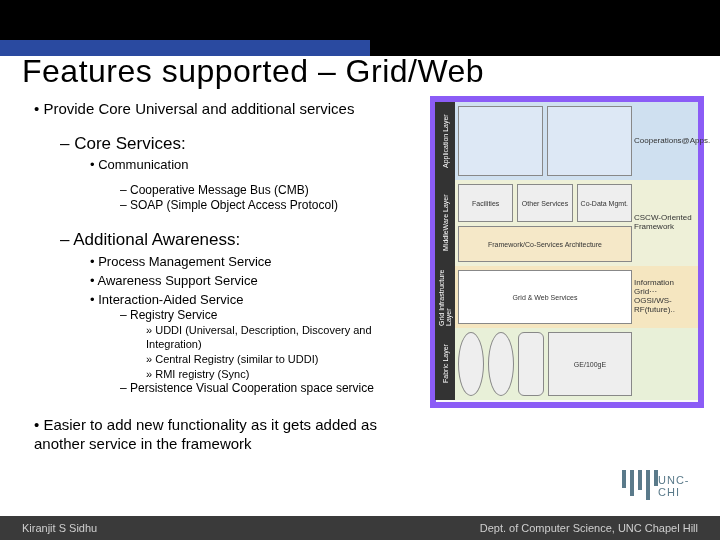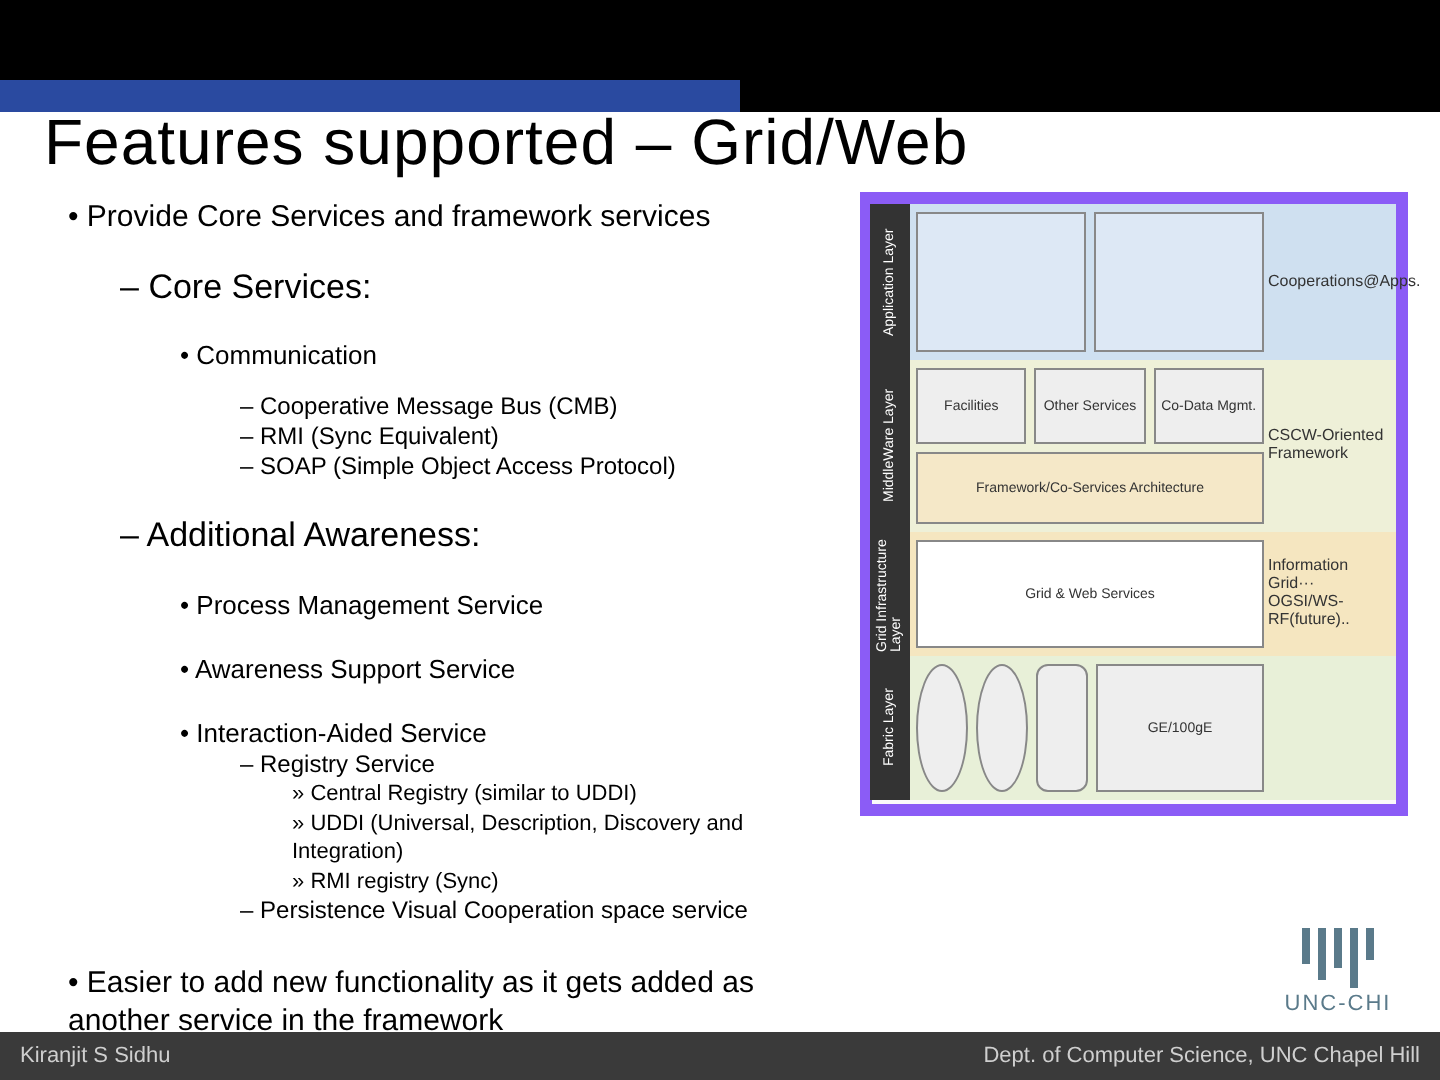--- a/index.html
+++ b/index.html
@@ -2,65 +2,64 @@
 <html><head>
 <meta charset="utf-8">
 <style>
   html,body{margin:0;padding:0;width:720px;height:540px;font-family:Arial,Helvetica,sans-serif;background:#fff;overflow:hidden}
   .topbar{width:100%;height:56px;background:#000}
   .topbar .bluebar{position:absolute;left:0;top:40px;width:370px;height:16px;background:#2a4aa0}
   .title{position:absolute;left:22px;top:53px;font-size:32px;color:#000;font-weight:400;letter-spacing:.5px}
   .content{position:absolute;left:34px;top:100px;width:390px;font-size:13px;color:#000;line-height:1.25}
   .b1{font-size:15px;margin-bottom:14px}
   .b2{margin-left:26px;font-size:17px;margin-top:6px;margin-bottom:3px}
-  .b3{margin-left:56px;font-size:13px;margin-top:16px}
+  .b3{margin-left:56px;font-size:13px;margin-top:3px}
   .b4{margin-left:86px;font-size:12px;margin-top:0}
   .b5{margin-left:112px;font-size:11px;margin-top:1px}
   .bullet-dot::before{content:"• ";}
   .bullet-dash::before{content:"– ";}
   .bullet-raquo::before{content:"» ";}
   .spacer{height:10px}
   .diagram{position:absolute;right:16px;top:96px;width:262px;height:300px;border:6px solid #8b5cf6;background:#fafafa;font-size:9px;color:#333}
   .layer{position:absolute;left:0;width:100%;display:flex;align-items:center}
   .layer .lbl{position:absolute;left:-1px;top:0;bottom:0;width:20px;background:#333;color:#fff;writing-mode:vertical-rl;transform:rotate(180deg);font-size:7px;display:flex;align-items:center;justify-content:center;padding:2px 0}
   .layer .side{position:absolute;right:2px;top:0;bottom:0;width:62px;display:flex;align-items:center;font-size:8px;color:#333;text-align:left;line-height:1.1}
   .boxrow{position:absolute;left:22px;right:66px;top:4px;bottom:4px;display:flex;gap:4px;align-items:stretch}
   .box{flex:1;border:1px solid #888;background:#eee;display:flex;align-items:center;justify-content:center;font-size:7px;text-align:center;padding:1px}
-  .footer{position:absolute;left:0;bottom:0;width:100%;height:24px;background:#3a3a3a;color:#cfcfcf;font-size:11px;display:flex;align-items:center;justify-content:space-between;padding:0 10px;box-sizing:border-box}
-  .logo{position:absolute;right:16px;bottom:32px;width:70px;height:44px;display:flex;flex-direction:column;align-items:center;justify-content:flex-start}
+  .footer{position:absolute;left:0;bottom:0;width:100%;height:24px;background:#3a3a3a;color:#cfcfcf;font-size:11px;display:flex;align-items:center;justify-content:space-between;padding:0 22px;box-sizing:border-box}
+  .logo{position:absolute;right:28px;bottom:32px;width:70px;height:44px;display:flex;flex-direction:row;align-items:center;justify-content:flex-start}
   .logo .bars{display:flex;gap:4px;margin-bottom:2px}
   .logo .bars span{display:block;width:4px;background:#5a7a8a}
   .logo .txt{font-size:11px;color:#5a7a8a;letter-spacing:1px}
 </style>
 </head>
 <body>
 
 <div class="topbar">
   <div class="bluebar"></div>
 </div>
 <div class="title">Features supported – Grid/Web</div>
 
 <div class="content">
-  <div class="b1 bullet-dot">Provide Core Services and framework services</div>
+  <div class="b1 bullet-dot">Provide Core Universal and additional services</div>
 
   <div class="b2 bullet-dash">Core Services:</div>
   <div class="b3 bullet-dot">Communication</div>
   <div class="spacer"></div>
   <div class="b4 bullet-dash">Cooperative Message Bus (CMB)</div>
-  <div class="b4 bullet-dash">RMI (Sync Equivalent)</div>
   <div class="b4 bullet-dash">SOAP (Simple Object Access Protocol)</div>
 
   <div class="spacer"></div>
   <div class="b2 bullet-dash">Additional Awareness:</div>
   <div class="b3 bullet-dot">Process Management Service</div>
   <div class="b3 bullet-dot">Awareness Support Service</div>
   <div class="b3 bullet-dot">Interaction-Aided Service</div>
   <div class="b4 bullet-dash">Registry Service</div>
+  <div class="b5 bullet-raquo">UDDI (Universal, Description, Discovery and Integration)</div>
   <div class="b5 bullet-raquo">Central Registry (similar to UDDI)</div>
-  <div class="b5 bullet-raquo">UDDI (Universal, Description, Discovery and Integration)</div>
   <div class="b5 bullet-raquo">RMI registry (Sync)</div>
   <div class="b4 bullet-dash">Persistence Visual Cooperation space service</div>
 
   <div class="spacer"></div>
     <div class="spacer"></div>
   <div class="b1 bullet-dot">Easier to add new functionality as it gets added as another service in the framework</div>
 </div>
 
 <div class="diagram">
   <div class="layer" style="top:0;height:78px;background:#cfe0f0">

